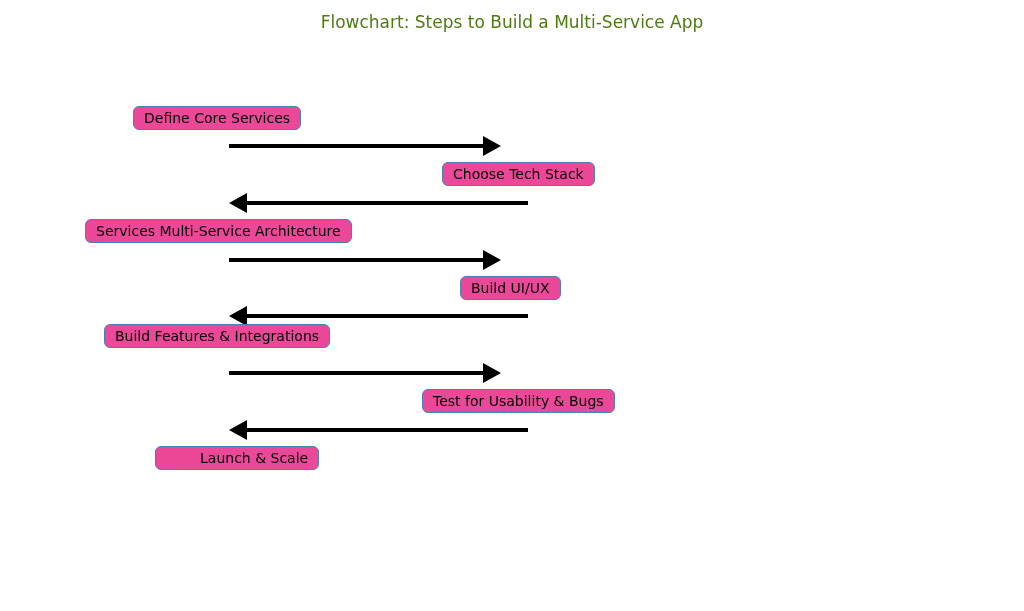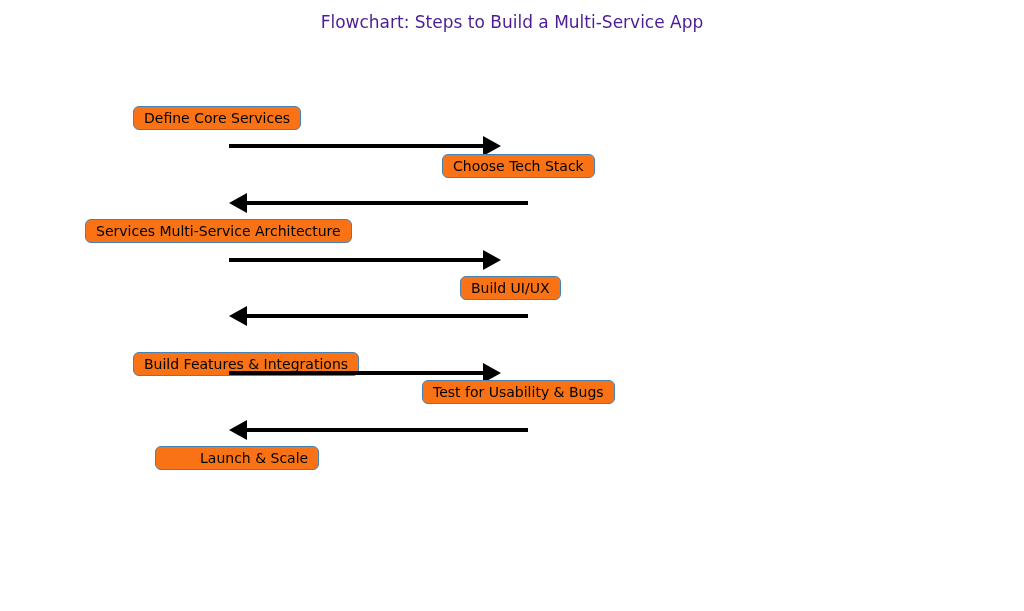--- a/index.html
+++ b/index.html
@@ -13,26 +13,26 @@
       background: #ffffff;
       font-family: "DejaVu Sans", "Helvetica Neue", Arial, sans-serif;
       position: relative;
     }
     .title {
       position: absolute;
       top: 12px;
       left: 50%;
       transform: translateX(-50%);
       font-size: 17px;
-      color: #4c1d95;
+      color: #4d7c0f;
       white-space: nowrap;
     }
     .node {
       position: absolute;
-      background: #f97316;
+      background: #ec4899;
       border: 1.5px solid #4682b4;
       border-radius: 6px;
       padding: 3px 10px;
       font-size: 14px;
       color: #000;
       white-space: nowrap;
     }
     .arrow {
       position: absolute;
       height: 4px;
@@ -58,38 +58,38 @@
 </head>
 <body>
 
 <div class="title">Flowchart: Steps to Build a Multi-Service App</div>
 
 <div class="node" style="left:133px; top:106px;">Define Core Services</div>
 
 <div class="arrow" style="left:229px; top:144px; width:254px;"></div>
 <div class="arrow-head-right" style="left:483px; top:136px;"></div>
 
-<div class="node" style="left:442px; top:154px;">Choose Tech Stack</div>
+<div class="node" style="left:442px; top:162px;">Choose Tech Stack</div>
 
 <div class="arrow" style="left:247px; top:201px; width:281px;"></div>
 <div class="arrow-head-left" style="left:229px; top:193px;"></div>
 
 <div class="node" style="left:85px; top:219px;">Services Multi-Service Architecture</div>
 
 <div class="arrow" style="left:229px; top:258px; width:254px;"></div>
 <div class="arrow-head-right" style="left:483px; top:250px;"></div>
 
 <div class="node" style="left:460px; top:276px;">Build UI/UX</div>
 
 <div class="arrow" style="left:247px; top:314px; width:281px;"></div>
 <div class="arrow-head-left" style="left:229px; top:306px;"></div>
 
-<div class="node" style="left:104px; top:352px;margin-left:29px;">Build Features &amp; Integrations</div>
+<div class="node" style="left:104px; top:324px;">Build Features &amp; Integrations</div>
 
 <div class="arrow" style="left:229px; top:371px; width:254px;"></div>
 <div class="arrow-head-right" style="left:483px; top:363px;"></div>
 
-<div class="node" style="left:422px; top:380px;">Test for Usability &amp; Bugs</div>
+<div class="node" style="left:422px; top:389px;">Test for Usability &amp; Bugs</div>
 
 <div class="arrow" style="left:247px; top:428px; width:281px;"></div>
 <div class="arrow-head-left" style="left:229px; top:420px;"></div>
 
 <div class="node" style="left:155px; top:446px;padding-left:44px;">Launch &amp; Scale</div>
 
 </body></html>

